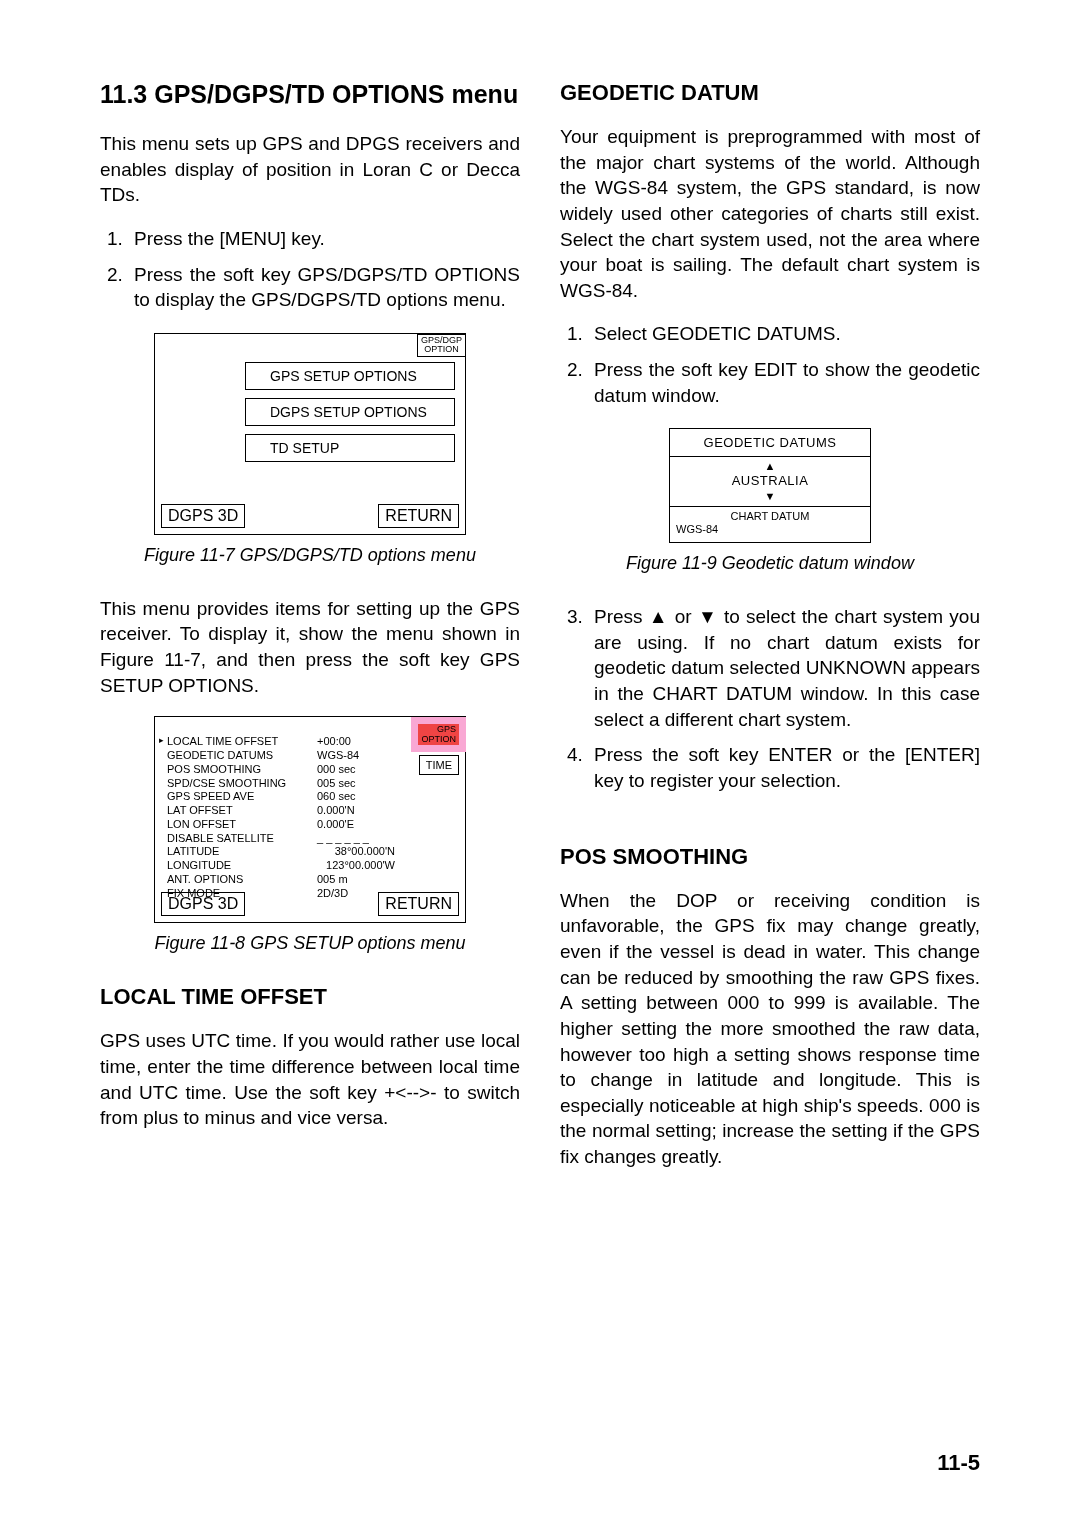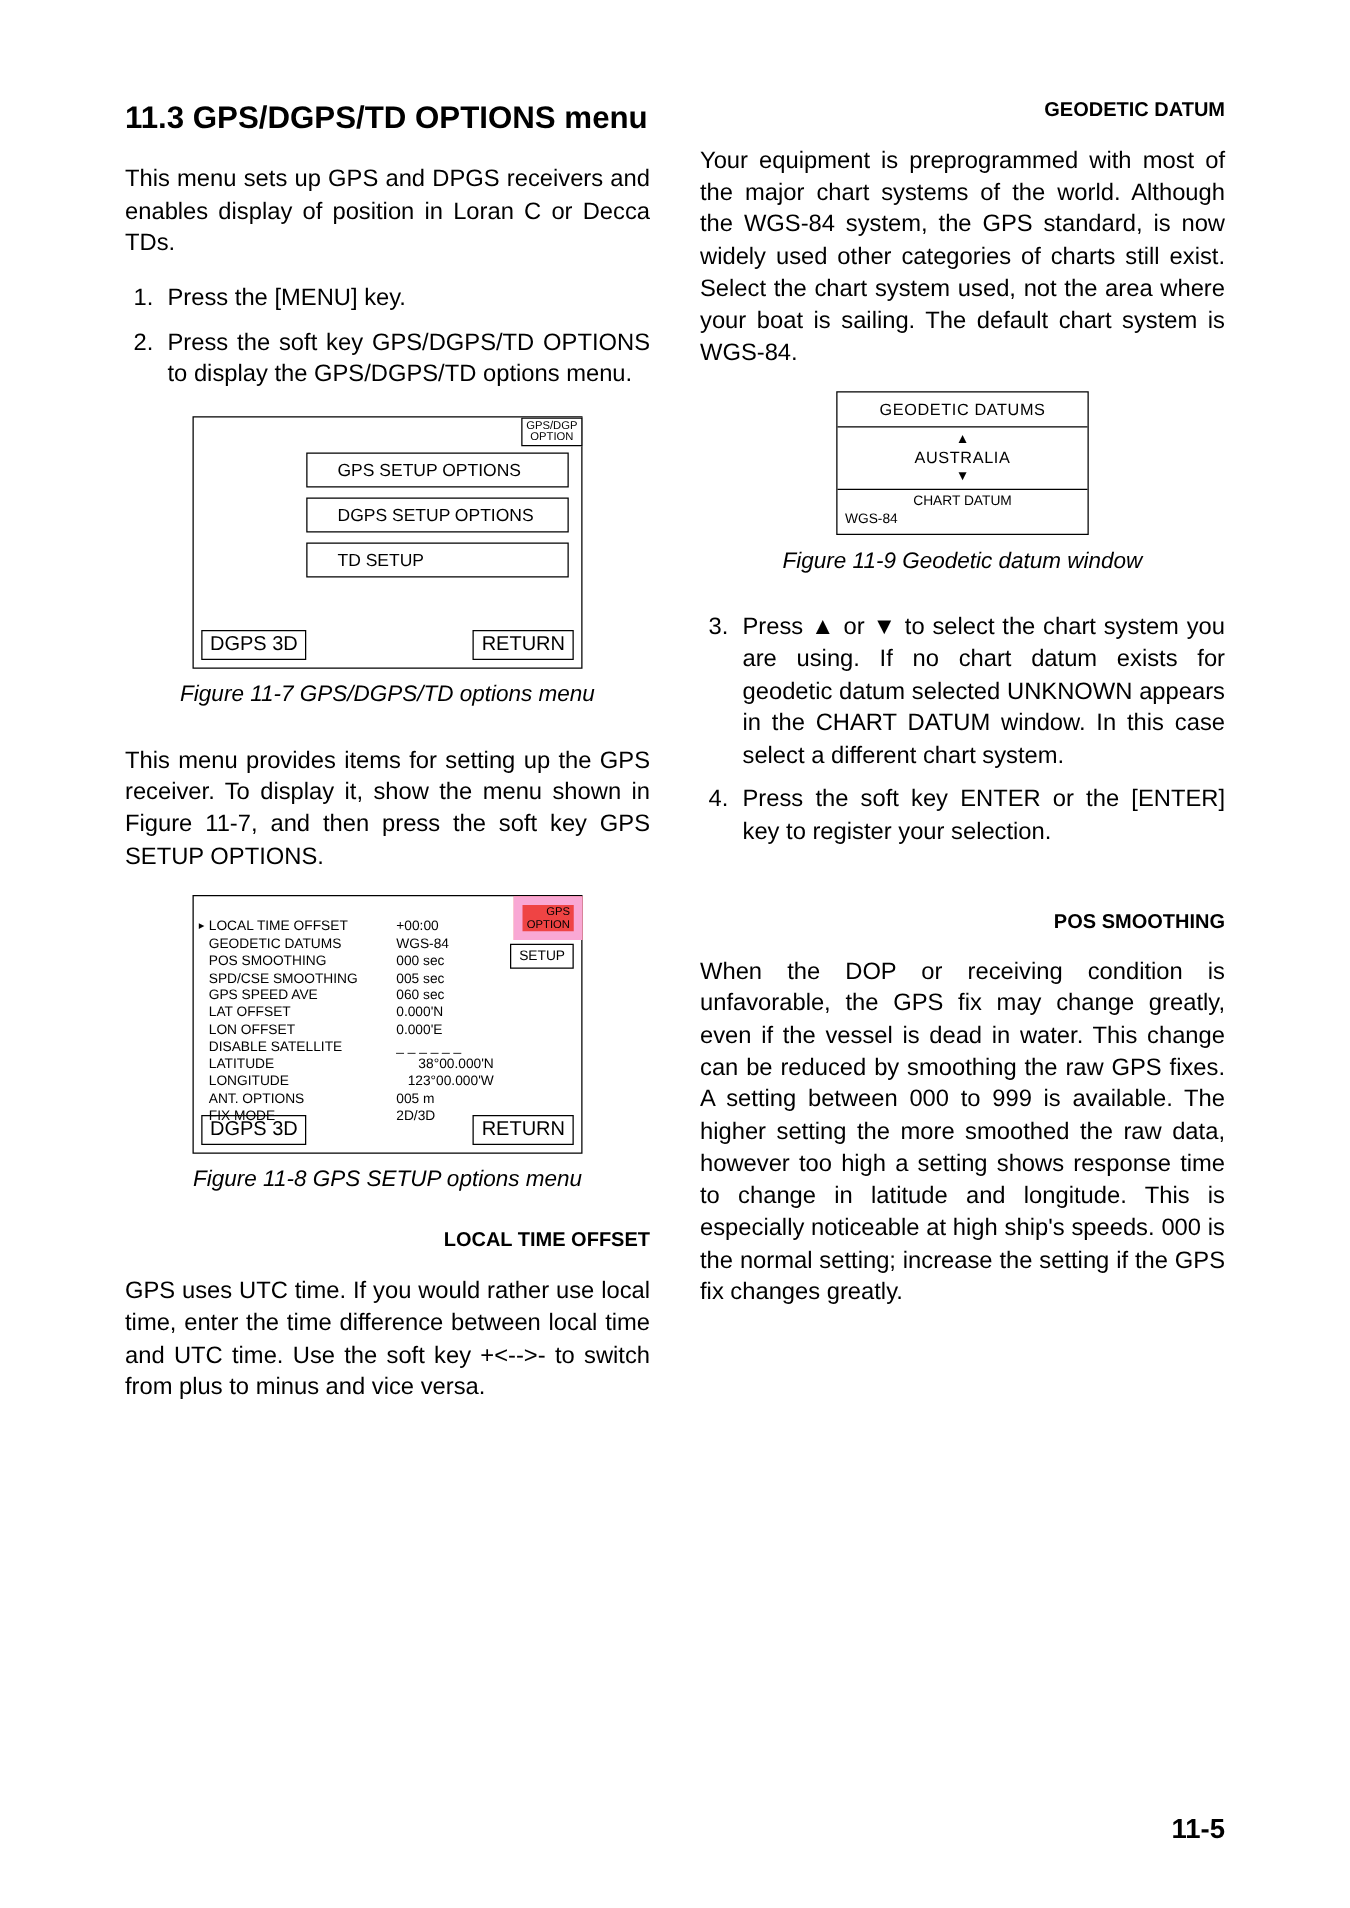--- a/index.html
+++ b/index.html
@@ -52,24 +52,23 @@
     font-size: 18px;
     text-align: center;
     margin: 10px 0 30px 0;
   }
   h3.subhead {
     font-size: 20px;
     font-weight: bold;
     margin: 0 0 18px 0;
   }
   h4.subhead-small {
-    font-size: 16px;
+    font-size: 22px;
     font-weight: bold;
     margin: 0 0 18px 0;
-    text-align: right;
   }
   .page-num {
     position: absolute;
     bottom: 50px;
     right: 100px;
     font-weight: bold;
     font-size: 22px;
   }
   
   .fig1 {
@@ -299,35 +298,39 @@
             </div>
           <div class="row">
               <span class="label">ANT. OPTIONS</span>
               <span class="val">005 m</span>
             </div>
           <div class="row">
               <span class="label">FIX MODE</span>
               <span class="val">2D/3D</span>
             </div>
         </div>
-        <div class="edit">SETUP</div>
+        <div class="edit">TIME</div>
         <div class="bottom-row">
           <div class="chip">DGPS 3D</div>
           <div class="chip">RETURN</div>
         </div>
       </div>
       <div class="fig-caption">Figure 11-8 GPS SETUP options menu</div>
 
       <h4 class="subhead-small">LOCAL TIME OFFSET</h4>
       <p class="body-text">GPS uses UTC time. If you would rather use local time, enter the time difference between local time and UTC time. Use the soft key +&lt;--&gt;- to switch from plus to minus and vice versa.</p>
     </div>
 
     <div class="col">
       <h4 class="subhead-small">GEODETIC DATUM</h4>
       <p class="body-text">Your equipment is preprogrammed with most of the major chart systems of the world. Although the WGS-84 system, the GPS standard,  is now widely used other categories of charts still exist. Select the chart system used, not the area where your boat is sailing. The default chart system is WGS-84.</p>
+      <ol class="steps">
+        <li>Select GEODETIC DATUMS.</li>
+        <li>Press the soft key EDIT to show the geodetic datum window.</li>
+      </ol>
 
       <div class="fig3">
         <div class="title-row">GEODETIC DATUMS</div>
         <div class="mid">
           <div class="arrow">▲</div>
           <div class="val">AUSTRALIA</div>
           <div class="arrow">▼</div>
         </div>
         <div class="bottom">
           <div class="label">CHART DATUM</div>

